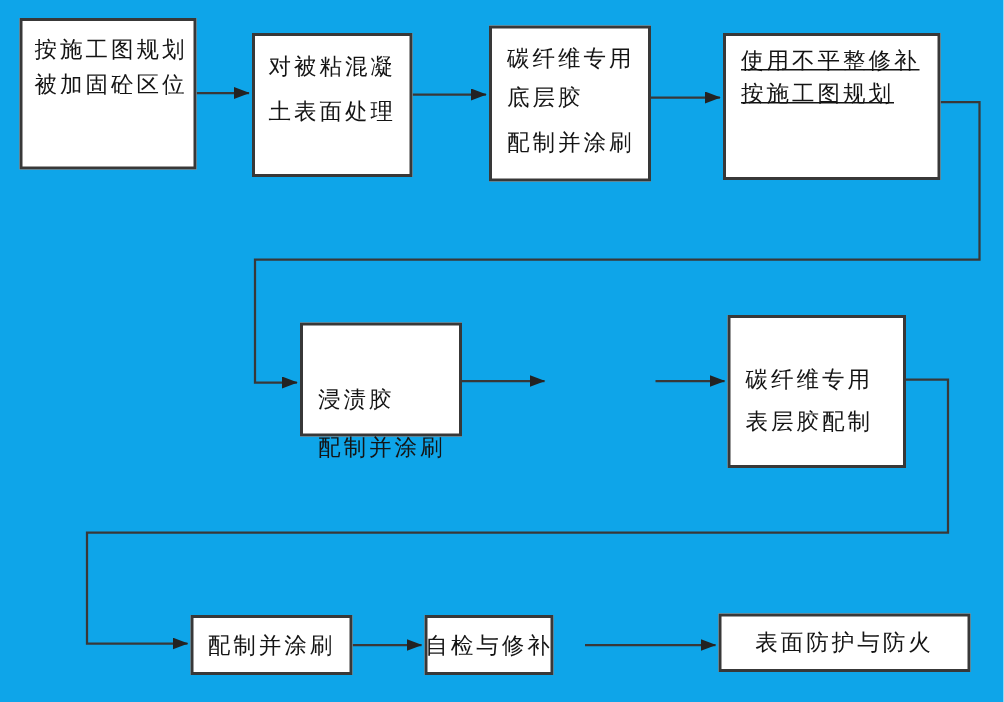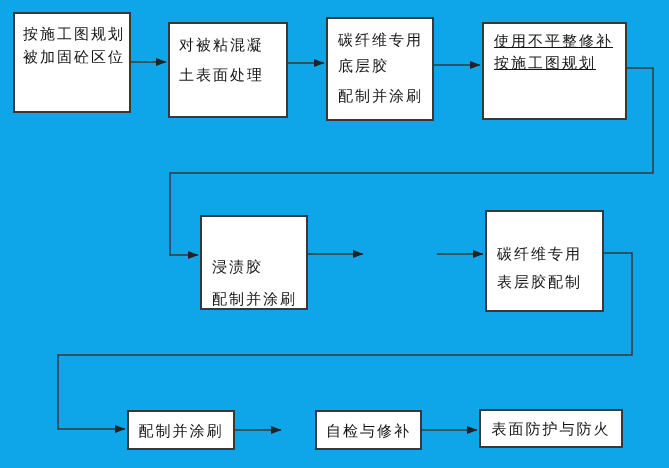--- a/index.html
+++ b/index.html
@@ -28,38 +28,38 @@
     border: 2px solid #383838;
     background: #ffffff;
     color: #141414;
     font-size: 15px;
     letter-spacing: 2px;
     line-height: 23px;
   }
   .box .ln { white-space: nowrap; }
 
   #b1  { left: 13px;  top: 12px;  width: 118px; height: 101px; padding: 8px 2px 0 8px;  line-height: 23px; }
-  #b2  { left: 168px; top: 22px;  width: 120px; height: 96px;  padding: 6px 2px 16px 9px;  line-height: 30px; }
+  #b2  { left: 168px; top: 22px;  width: 107px; height: 96px;  padding: 6px 2px 16px 9px;  line-height: 30px; }
   #b3  { left: 326px; top: 17px;  width: 108px; height: 104px; padding: 8px 2px 0 10px; line-height: 26px; }
   #b3 .ln3 { margin-top: 4px; }
   #b4  { left: 482px; top: 22px;  width: 145px; height: 98px;  padding: 6px 2px 0 10px; line-height: 22px; text-decoration: underline; }
-  #b5  { left: 200px; top: 215px; width: 108px; height: 95px;  padding: 34px 2px 0 10px; line-height: 32px; }
+  #b5  { left: 200px; top: 215px; width: 108px; height: 76px;  padding: 34px 2px 0 10px; line-height: 32px; }
   #b6  { left: 365px; top: 215px; width: 72px;  height: 93px;  padding: 29px 1px 0 9px;  line-height: 20px; }
   #b7  { left: 485px; top: 210px; width: 119px; height: 102px; padding: 28px 2px 0 10px; line-height: 28px; }
 
   .box.single {
     display: flex;
     align-items: center;
     justify-content: center;
     padding: 0;
     text-align: center;
   }
   #b8  { left: 127px; top: 410px; width: 108px; height: 40px; }
-  #b9  { left: 283px; top: 410px; width: 107px; height: 40px; margin-left: 32px; }
-  #b10 { left: 479px; top: 409px; width: 144px; height: 39px; }
+  #b9  { left: 283px; top: 410px; width: 86px; height: 40px; }
+  #b10 { left: 479px; top: 409px; width: 168px; height: 39px; }
 </style>
 </head>
 <body>
 
 <div id="canvas">
 
   <svg id="connectors" viewBox="0 0 669 468" xmlns="http://www.w3.org/2000/svg">
     <defs>
       <marker id="arrow" markerWidth="11" markerHeight="9" refX="10" refY="4" orient="auto" markerUnits="userSpaceOnUse">
         <path d="M0,0 L10.5,4 L0,8 Z" fill="#232323"></path>

